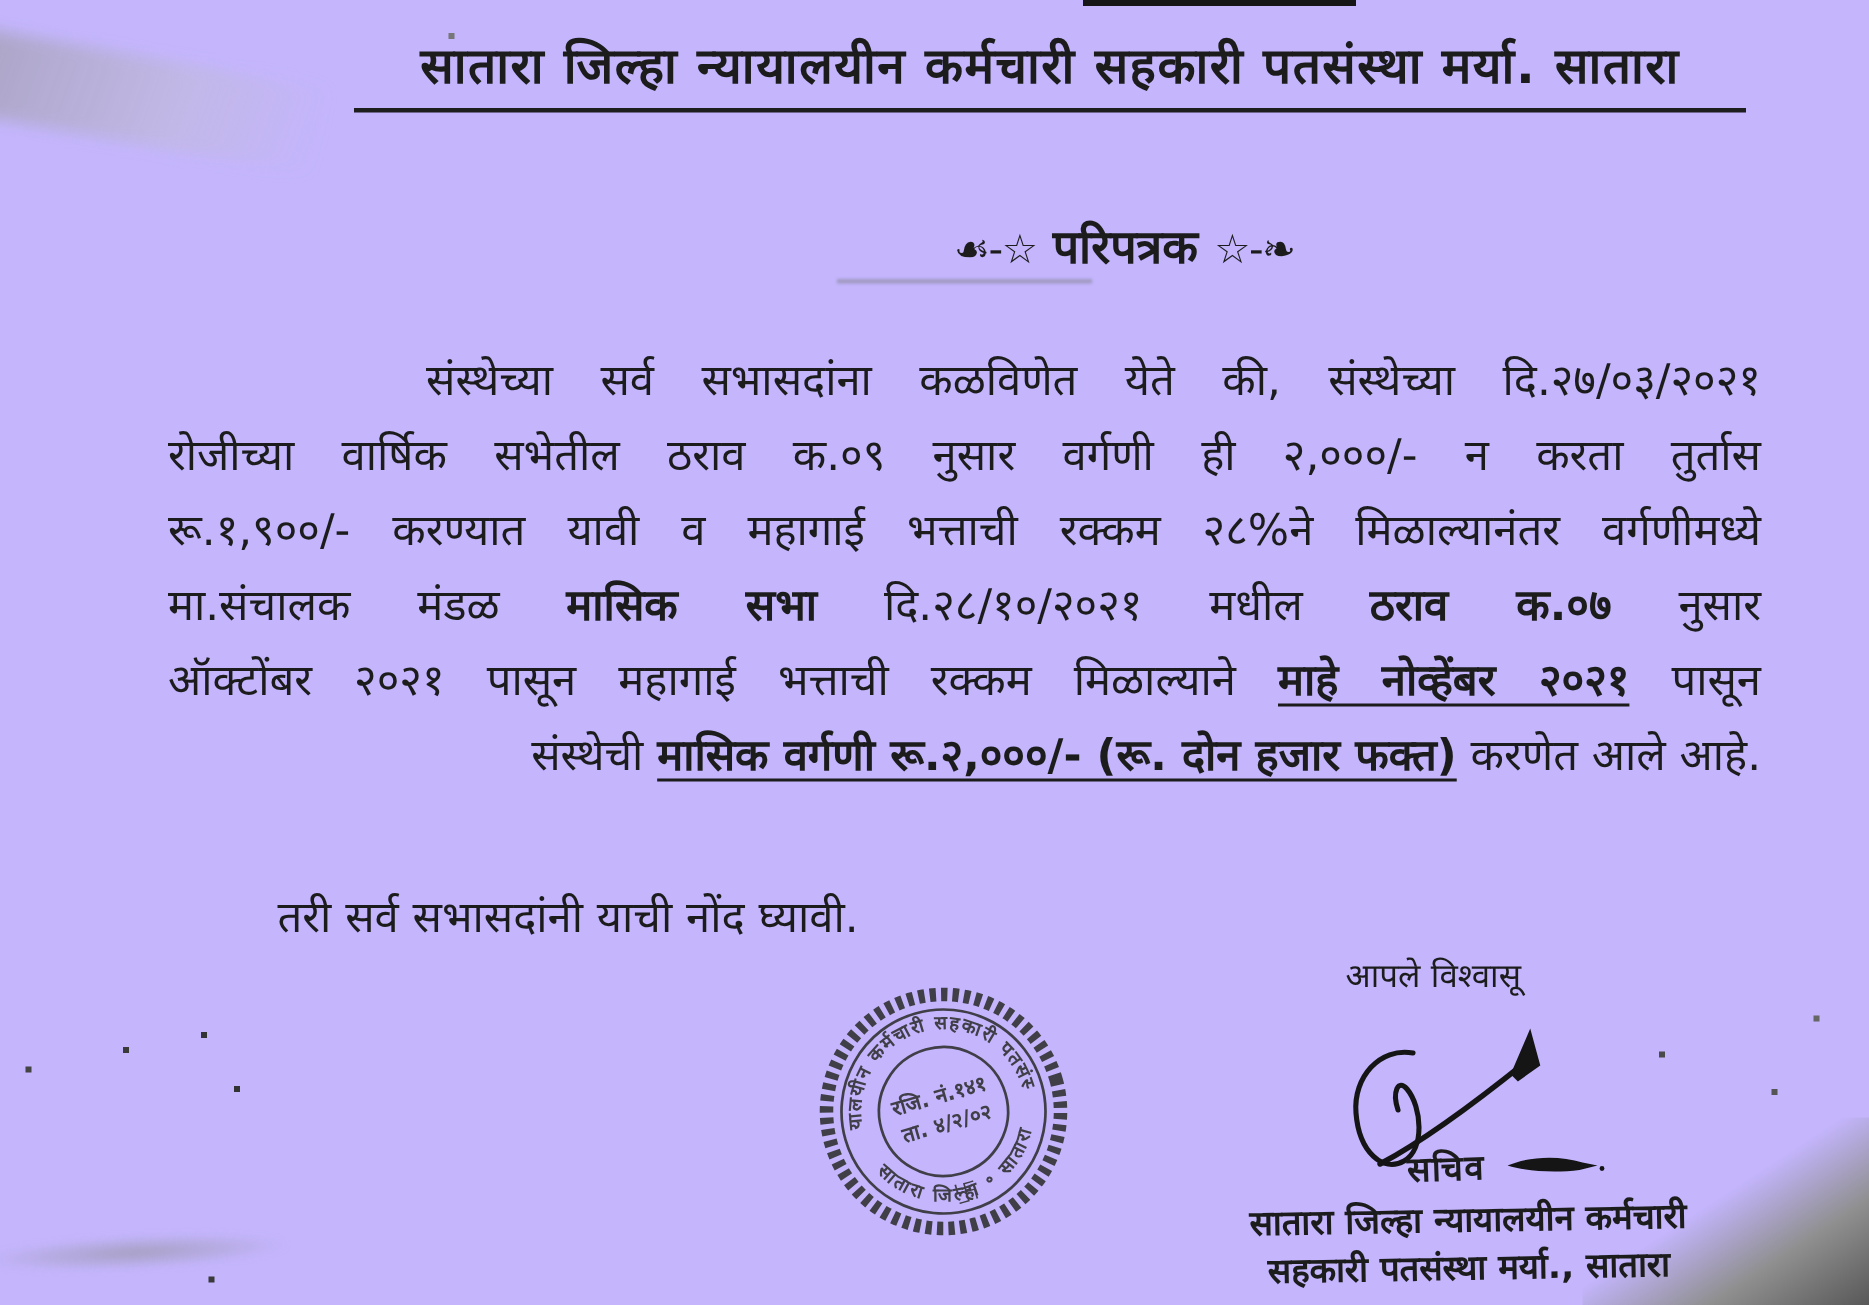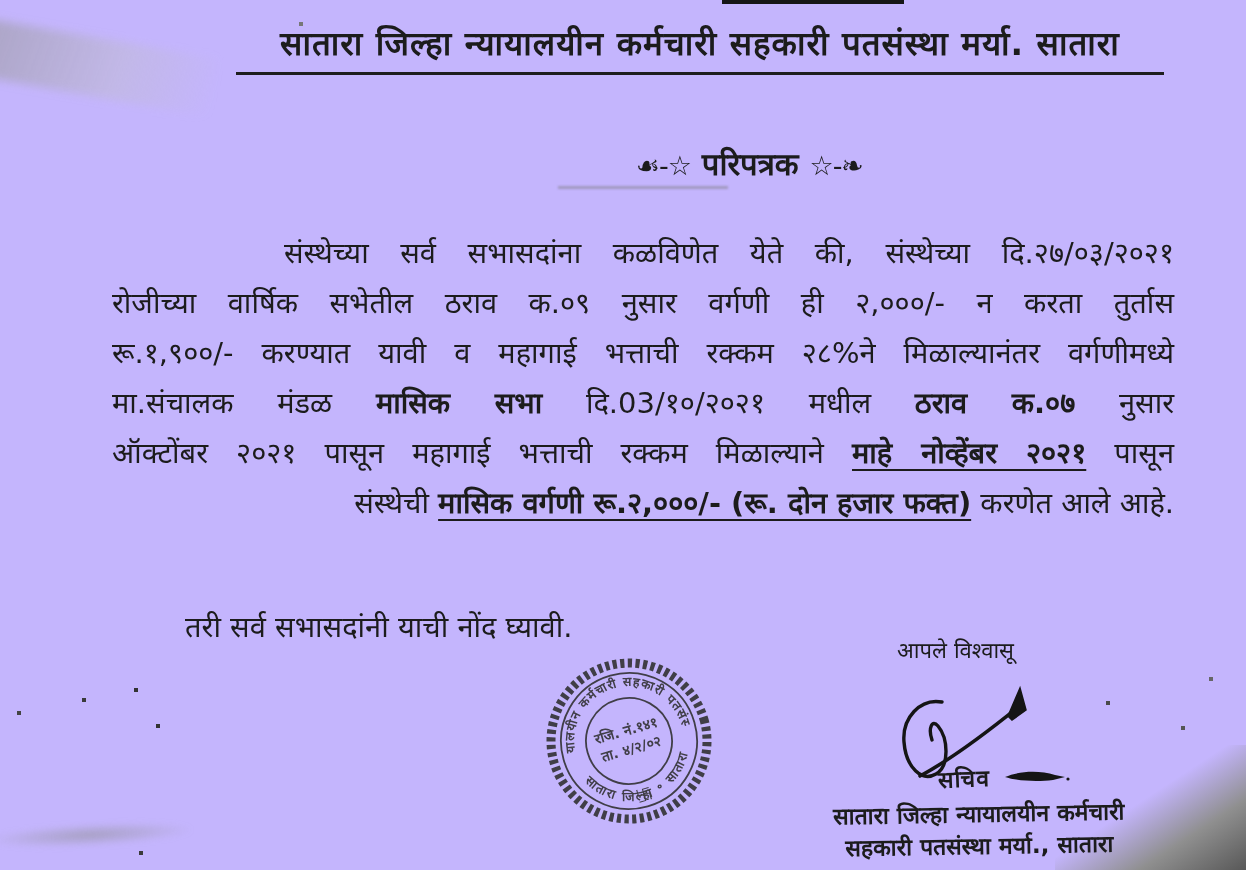--- a/index.html
+++ b/index.html
@@ -37,21 +37,21 @@
   #heading .head-underline{display:block;margin:2px auto 0;width:170px;height:3px;
     background:rgba(120,120,120,.45);filter:blur(1px);}
   
   #doc-body{position:absolute;left:112px;top:228px;width:1062px;
     font-size:29px;line-height:50px;}
   .doc-line{white-space:nowrap;height:50px;text-align:right;}
   .doc-line.just{text-align:justify;text-align-last:justify;white-space:normal;}
   .doc-line.indent{padding-left:172px;}
   .doc-line .b{font-weight:bold;}
   .doc-line .u{text-decoration:underline;text-underline-offset:6px;text-decoration-thickness:2px;}
-  #note-line{position:absolute;left:185px;top:590px;font-size:29px;margin-top:16px;}
+  #note-line{position:absolute;left:185px;top:590px;font-size:29px;}
   
   #salutation{position:absolute;left:897px;top:634px;font-size:22px;}
   #signature-svg{position:absolute;left:880px;top:680px;}
   #signatory-title{position:absolute;left:938px;top:762px;font-size:23px;font-weight:bold;
     letter-spacing:1px;transform:rotate(-2deg);}
   #sig-flourish{position:absolute;left:1005px;top:770px;width:66px;height:12px;}
   #org-block{position:absolute;left:833px;top:798px;width:292px;text-align:center;
     font-weight:bold;font-size:23px;line-height:32px;transform:rotate(-1deg);}
   
   #stamp{position:absolute;left:522px;top:642px;width:214px;height:202px;opacity:.88;}
@@ -73,21 +73,21 @@
     <span class="orn">☙-☆</span>
     <span>परिपत्रक</span>
     <span class="orn">☆-❧</span>
     <span class="head-underline"></span>
   </div>
 
   <div id="doc-body">
       <div class="doc-line just indent"><span>संस्थेच्या सर्व सभासदांना कळविणेत येते की, संस्थेच्या दि.२७/०३/२०२१</span></div>
       <div class="doc-line just"><span>रोजीच्या वार्षिक सभेतील ठराव क.०९ नुसार वर्गणी ही २,०००/- न करता तुर्तास</span></div>
       <div class="doc-line just"><span>रू.१,९००/- करण्यात यावी व महागाई भत्ताची रक्कम २८%ने मिळाल्यानंतर वर्गणीमध्ये</span></div>
-      <div class="doc-line just"><span>मा.संचालक मंडळ </span><span class="b">मासिक सभा</span><span> दि.03/१०/२०२१ मधील </span><span class="b">ठराव क.०७</span><span> नुसार</span></div>
+      <div class="doc-line just"><span>मा.संचालक मंडळ </span><span class="b">मासिक सभा</span><span> दि.२८/१०/२०२१ मधील </span><span class="b">ठराव क.०७</span><span> नुसार</span></div>
       <div class="doc-line just"><span>ऑक्टोंबर २०२१ पासून महागाई भत्ताची रक्कम मिळाल्याने </span><span class="b u">माहे नोव्हेंबर २०२१</span><span> पासून</span></div>
       <div class="doc-line"><span>संस्थेची </span><span class="b u">मासिक वर्गणी रू.२,०००/- (रू. दोन हजार फक्त)</span><span> करणेत आले आहे.</span></div>
     </div>
 
   <div id="note-line">तरी सर्व सभासदांनी याची नोंद घ्यावी.</div>
 
   <svg id="stamp" viewBox="0 0 214 202">
     <g transform="rotate(-16 107 99)" fill="none" stroke="#2e2e2e">
       <circle cx="107" cy="99" r="78" stroke-width="9" stroke-dasharray="4.2 3.4"></circle>
       <circle cx="107" cy="99" r="68" stroke-width="1.8"></circle>

